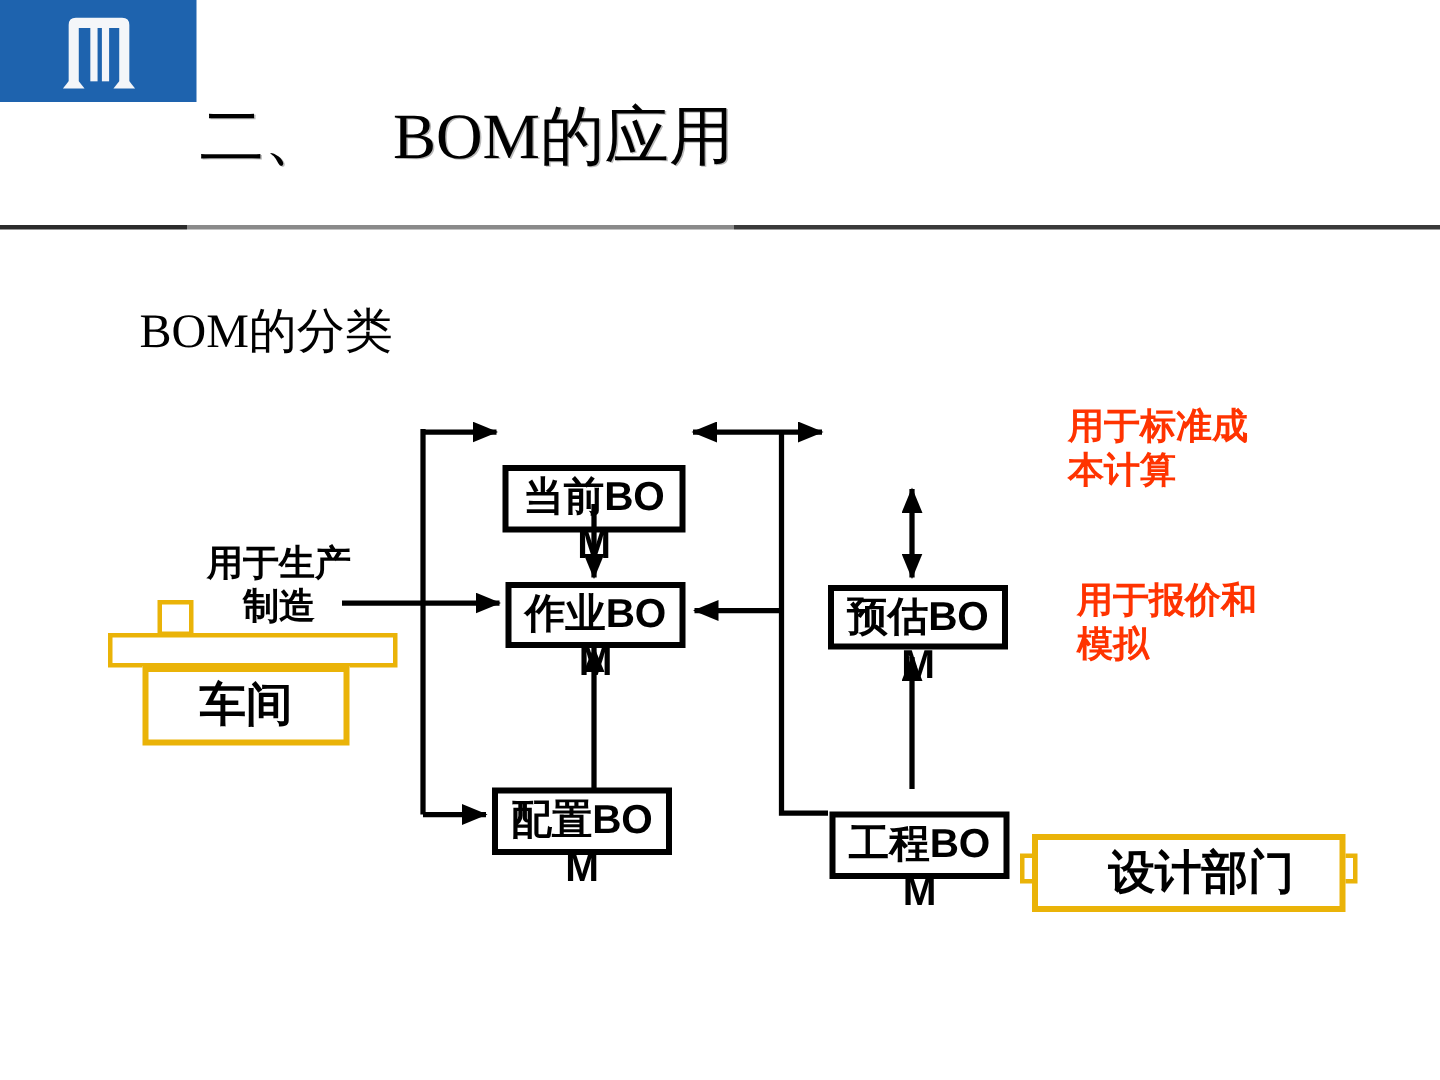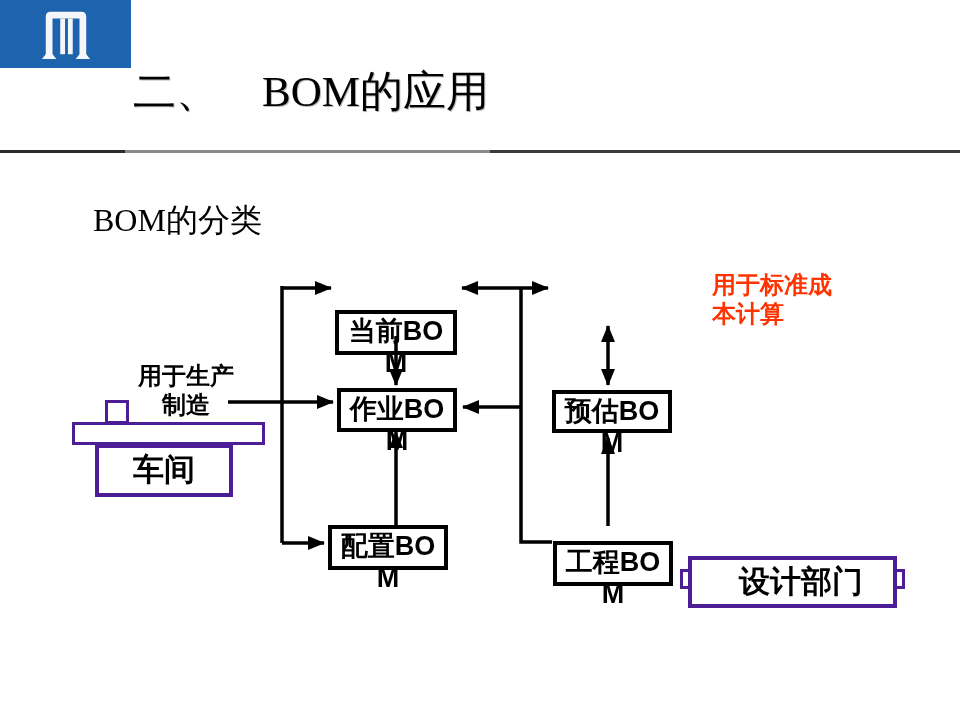--- a/index.html
+++ b/index.html
@@ -52,21 +52,21 @@
     word-break:break-all; overflow:visible;
   }
   .box-current     { left:335px; top:270px; width:122px; height:45px;margin-top:40px; }
   .box-standard    { left:552px; top:277px; width:120px; height:44px; }
   .box-operation   { left:337px; top:388px; width:120px; height:44px; }
   .box-estimate    { left:552px; top:390px; width:120px; height:43px; }
   .box-config      { left:328px; top:525px; width:120px; height:45px; }
   .box-engineering { left:553px; top:525px; width:120px; height:45px;margin-top:16px; }
 
   
-  .entity-part { position:absolute; background:#fff; border:3px solid #4c1d95; z-index:2; }
+  .entity-part { position:absolute; background:#fff; border:3px solid #eab308; z-index:2; }
   .ws-chimney { left:105px; top:400px; width:24px; height:24px; }
   .ws-bar     { left:72px;  top:422px; width:193px; height:23px; }
   .ws-body    { left:95px;  top:444px; width:138px; height:53px; border-width:4px; }
   .ws-body .entity-label { font-size:31px; line-height:44px; }
   .dd-bar  { left:680px; top:569px; width:225px; height:20px; }
   .dd-body { left:688px; top:556px; width:209px; height:52px; border-width:4px;padding-left:17px; }
   .dd-body .entity-label { font-size:31px; line-height:43px; }
   .entity-label {
     display:block; width:100%; text-align:center;
     font-weight:bold; color:#000; white-space:nowrap;
@@ -144,20 +144,21 @@
     <span class="entity-label">车间</span>
   </div>
 
   <div class="entity-part dd-bar"></div>
   <div class="entity-part dd-body">
     <span class="entity-label">设计部门</span>
   </div>
 
   <div class="note note-production">用于生产制造</div>
   <div class="note note-red note-cost">用于标准成本计算</div>
+  <div class="note note-red note-quote">用于报价和模拟</div>
 
   <svg class="connectors" width="960" height="720">
     <defs>
       <marker id="ah" markerUnits="userSpaceOnUse" markerWidth="18" markerHeight="14" refX="16" refY="7" orient="auto-start-reverse">
         <path d="M0,0 L17,7 L0,14 Z" fill="#000"></path>
       </marker>
     </defs>
     <g stroke="#000" stroke-width="3.5" fill="none">
 
       <path d="M282,286 L282,543"></path>

